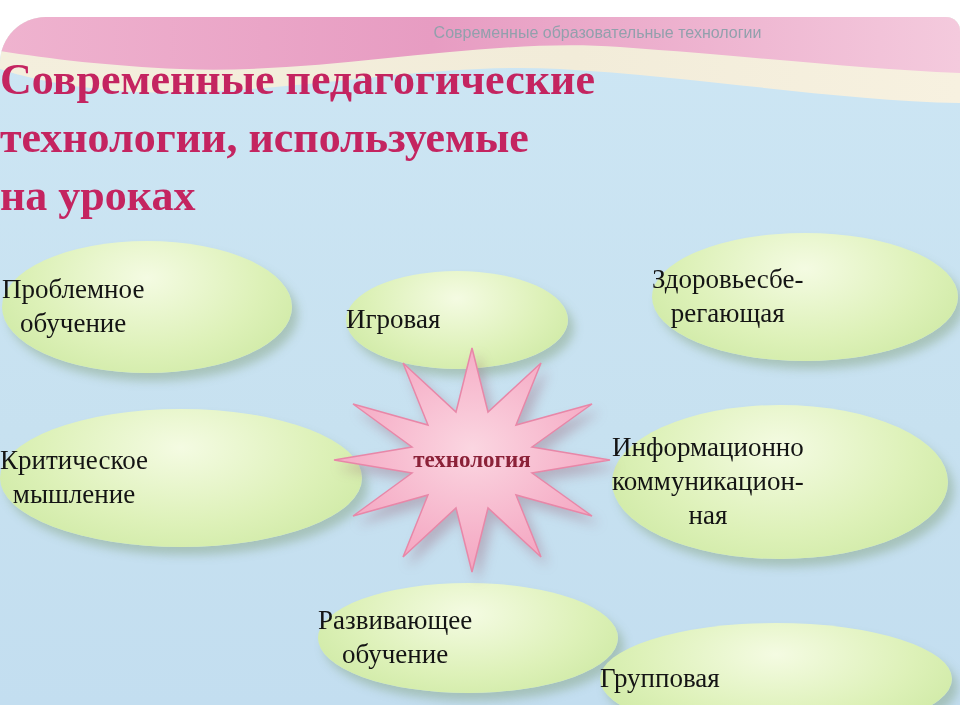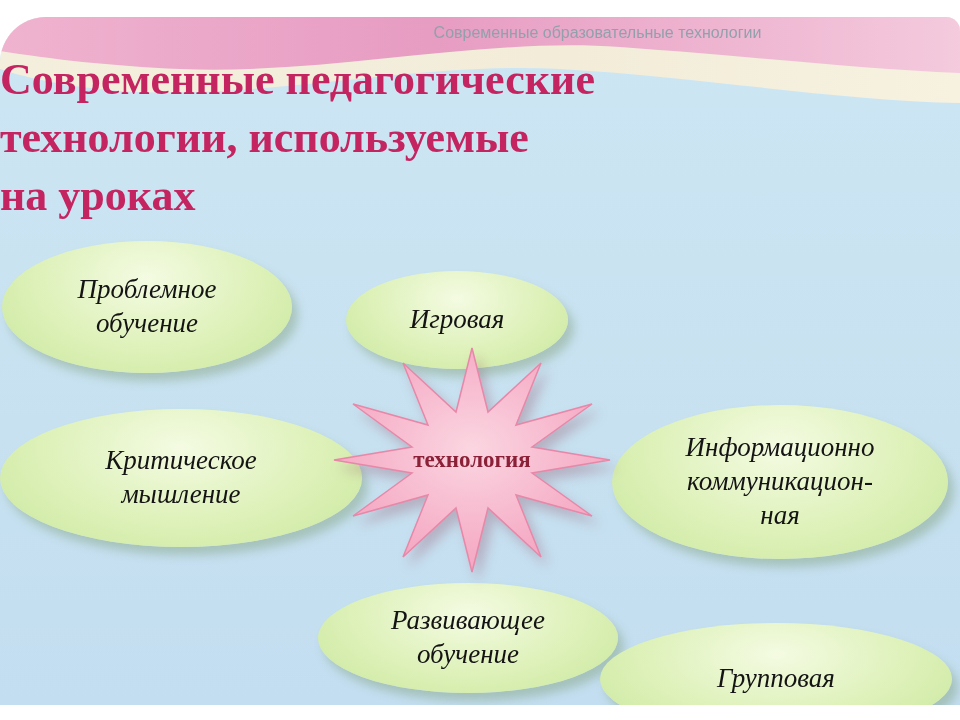--- a/index.html
+++ b/index.html
@@ -32,29 +32,27 @@
     line-height:1.32;
     color:#c42460;
     white-space:pre-line;
     z-index:4;
   }
   .ellipse {
     position:absolute;
     border-radius:50%;
     display:flex;
     align-items:center;
-    justify-content:center;
     text-align:center;
     background:radial-gradient(ellipse at 50% 28%, #f4fbe2 0%, #ddf1b8 55%, #c8e69c 100%);
     box-shadow:6px 8px 10px rgba(110,140,90,0.35);
     color:#141414;
     font-size:27px;
     line-height:1.25;
     z-index:2;
-    font-style:italic;
   }
   .ellipse span { white-space:pre-line; }
   .e-problem  { left:2px;   top:224px; width:290px; height:132px; }
   .e-game     { left:346px; top:254px; width:222px; height:98px;  }
   .e-health   { left:652px; top:216px; width:306px; height:128px; }
   .e-critical { left:0px;   top:392px; width:362px; height:138px; }
   .e-ict      { left:612px; top:388px; width:336px; height:154px; }
   .e-project  { left:0px;   top:588px; width:312px; height:122px; }
   .e-develop  { left:318px; top:566px; width:300px; height:110px; }
   .e-group    { left:600px; top:606px; width:352px; height:112px; }
@@ -102,20 +100,24 @@
 
   <div class="ellipse e-problem">
     <span>Проблемное
 обучение</span>
   </div>
 
   <div class="ellipse e-game">
     <span>Игровая</span>
   </div>
 
+  <div class="ellipse e-health">
+    <span>Здоровьесбе-
+регающая</span>
+  </div>
 
   <div class="ellipse e-critical">
     <span>Критическое
 мышление</span>
   </div>
 
   <div class="ellipse e-ict">
     <span>Информационно
 коммуникацион-
 ная</span>

